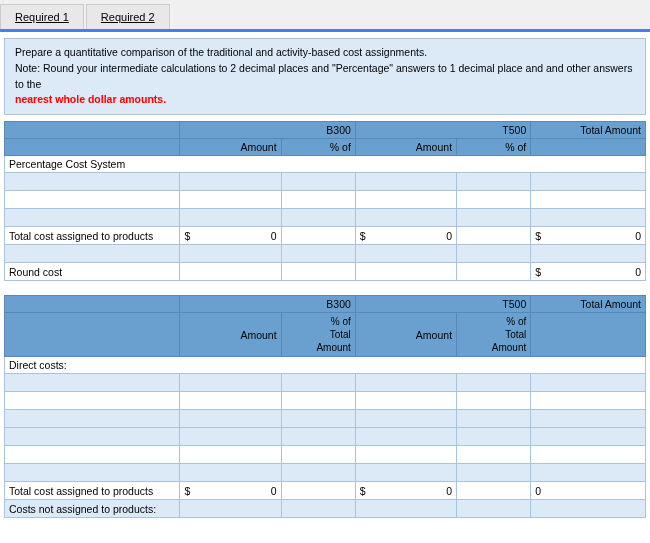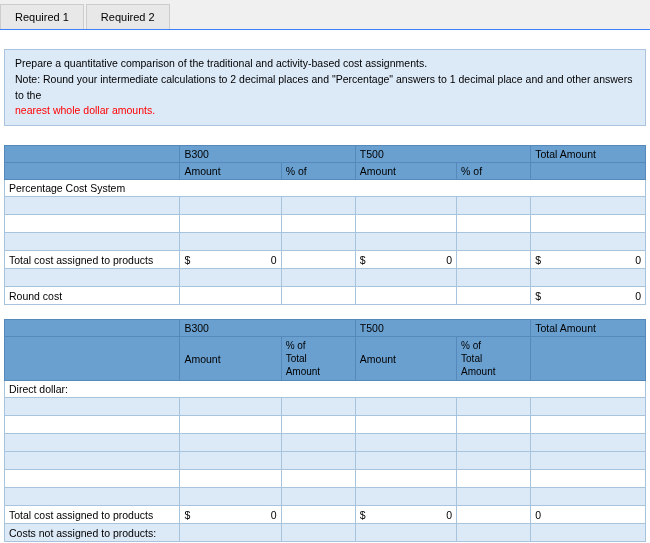--- a/index.html
+++ b/index.html
@@ -1,55 +1,55 @@
 <!DOCTYPE html>
 <html><head>
   <meta charset="utf-8">
   <style>
     * { box-sizing: border-box; margin: 0; padding: 0; }
     body { font-family: Arial, sans-serif; font-size: 11px; background: #fff; width: 650px; }
 
     
-    .tabs { display: flex; border-bottom: 1px solid #3b82f6; background: #f0f0f0; }
+    .tabs { display: flex; border-bottom: 3px solid #3b82f6; background: #f0f0f0; text-decoration: underline; }
     .tab {
       padding: 6px 14px;
       border: 1px solid #ccc;
       border-bottom: none;
       background: #e8e8e8;
       cursor: pointer;
       font-size: 11px;
       margin-right: 2px;
       margin-top: 4px;
     }
     .tab.active { background: #fff; border-bottom: 1px solid #fff; margin-bottom: -1px; }
 
     
     .instruction-box {
       background: #dce9f7;
       border: 1px solid #aac4e0;
       padding: 6px 10px;
-      margin: 19px 4px;
+      margin: 6px 4px;
       font-size: 10.5px;
       line-height: 1.5;
     }
-    .instruction-box .red { color: red; font-weight: normal; }
+    .instruction-box .red { color: red; font-weight: bold; }
 
     
     .section { margin: 4px 4px; }
 
     
     table {
       width: 100%;
       border-collapse: collapse;
       font-size: 10.5px;
     }
     .header-row td, .header-row th {
       background: #6aa0d0;
       color: #000;
-      text-align: left;
+      text-align: right;
       border: 1px solid #5588bb;
       padding: 2px 4px;
       font-weight: normal;
     }
     .data-row td {
       border: 1px solid #a8c4dc;
       padding: 2px 4px;
       height: 18px;
       background: #fff;
     }
@@ -234,21 +234,21 @@
       <td class="sub-header">
         <span>% of</span><br>
         <span>Total</span><br>
         <span>Amount</span>
       </td>
       <td></td>
     </tr>
 
 
     <tr class="section-label">
-      <td colspan="6">Direct dollar:</td>
+      <td colspan="6">Direct costs:</td>
     </tr>
 
     <tr class="data-row blue-bg">
       <td></td>
       <td><input type="text" style=""></td>
       <td><input type="text" style=""></td>
       <td><input type="text" style=""></td>
       <td><input type="text" style=""></td>
       <td><input type="text" style=""></td>
     </tr>

